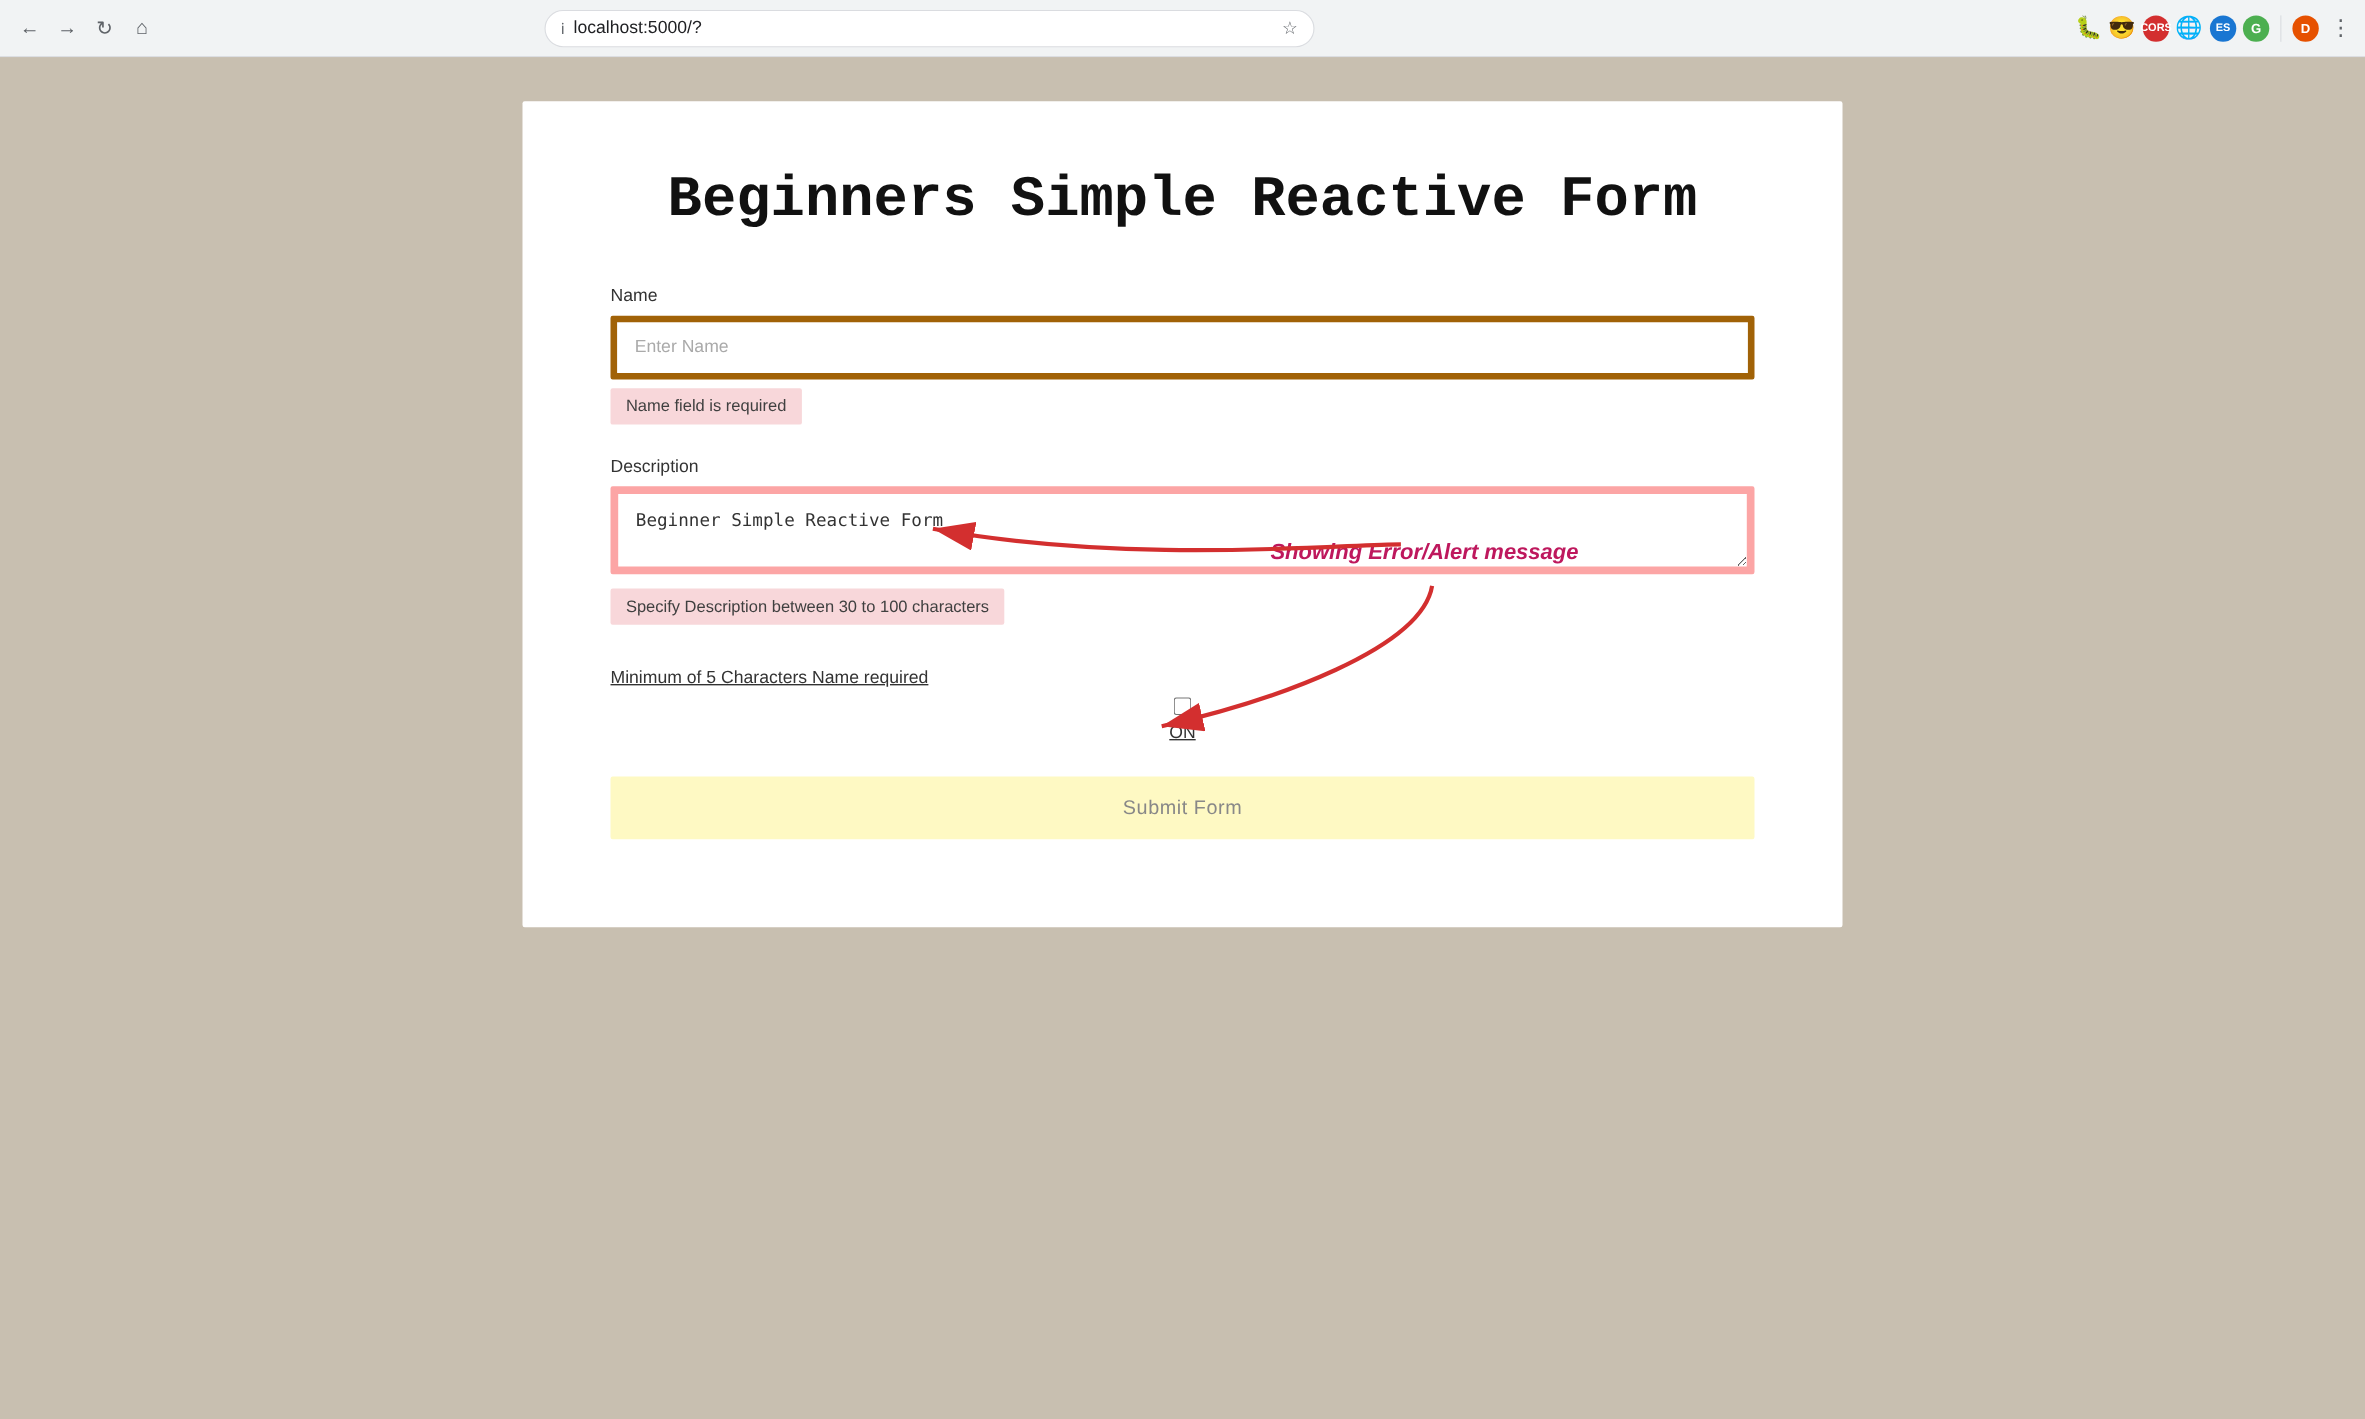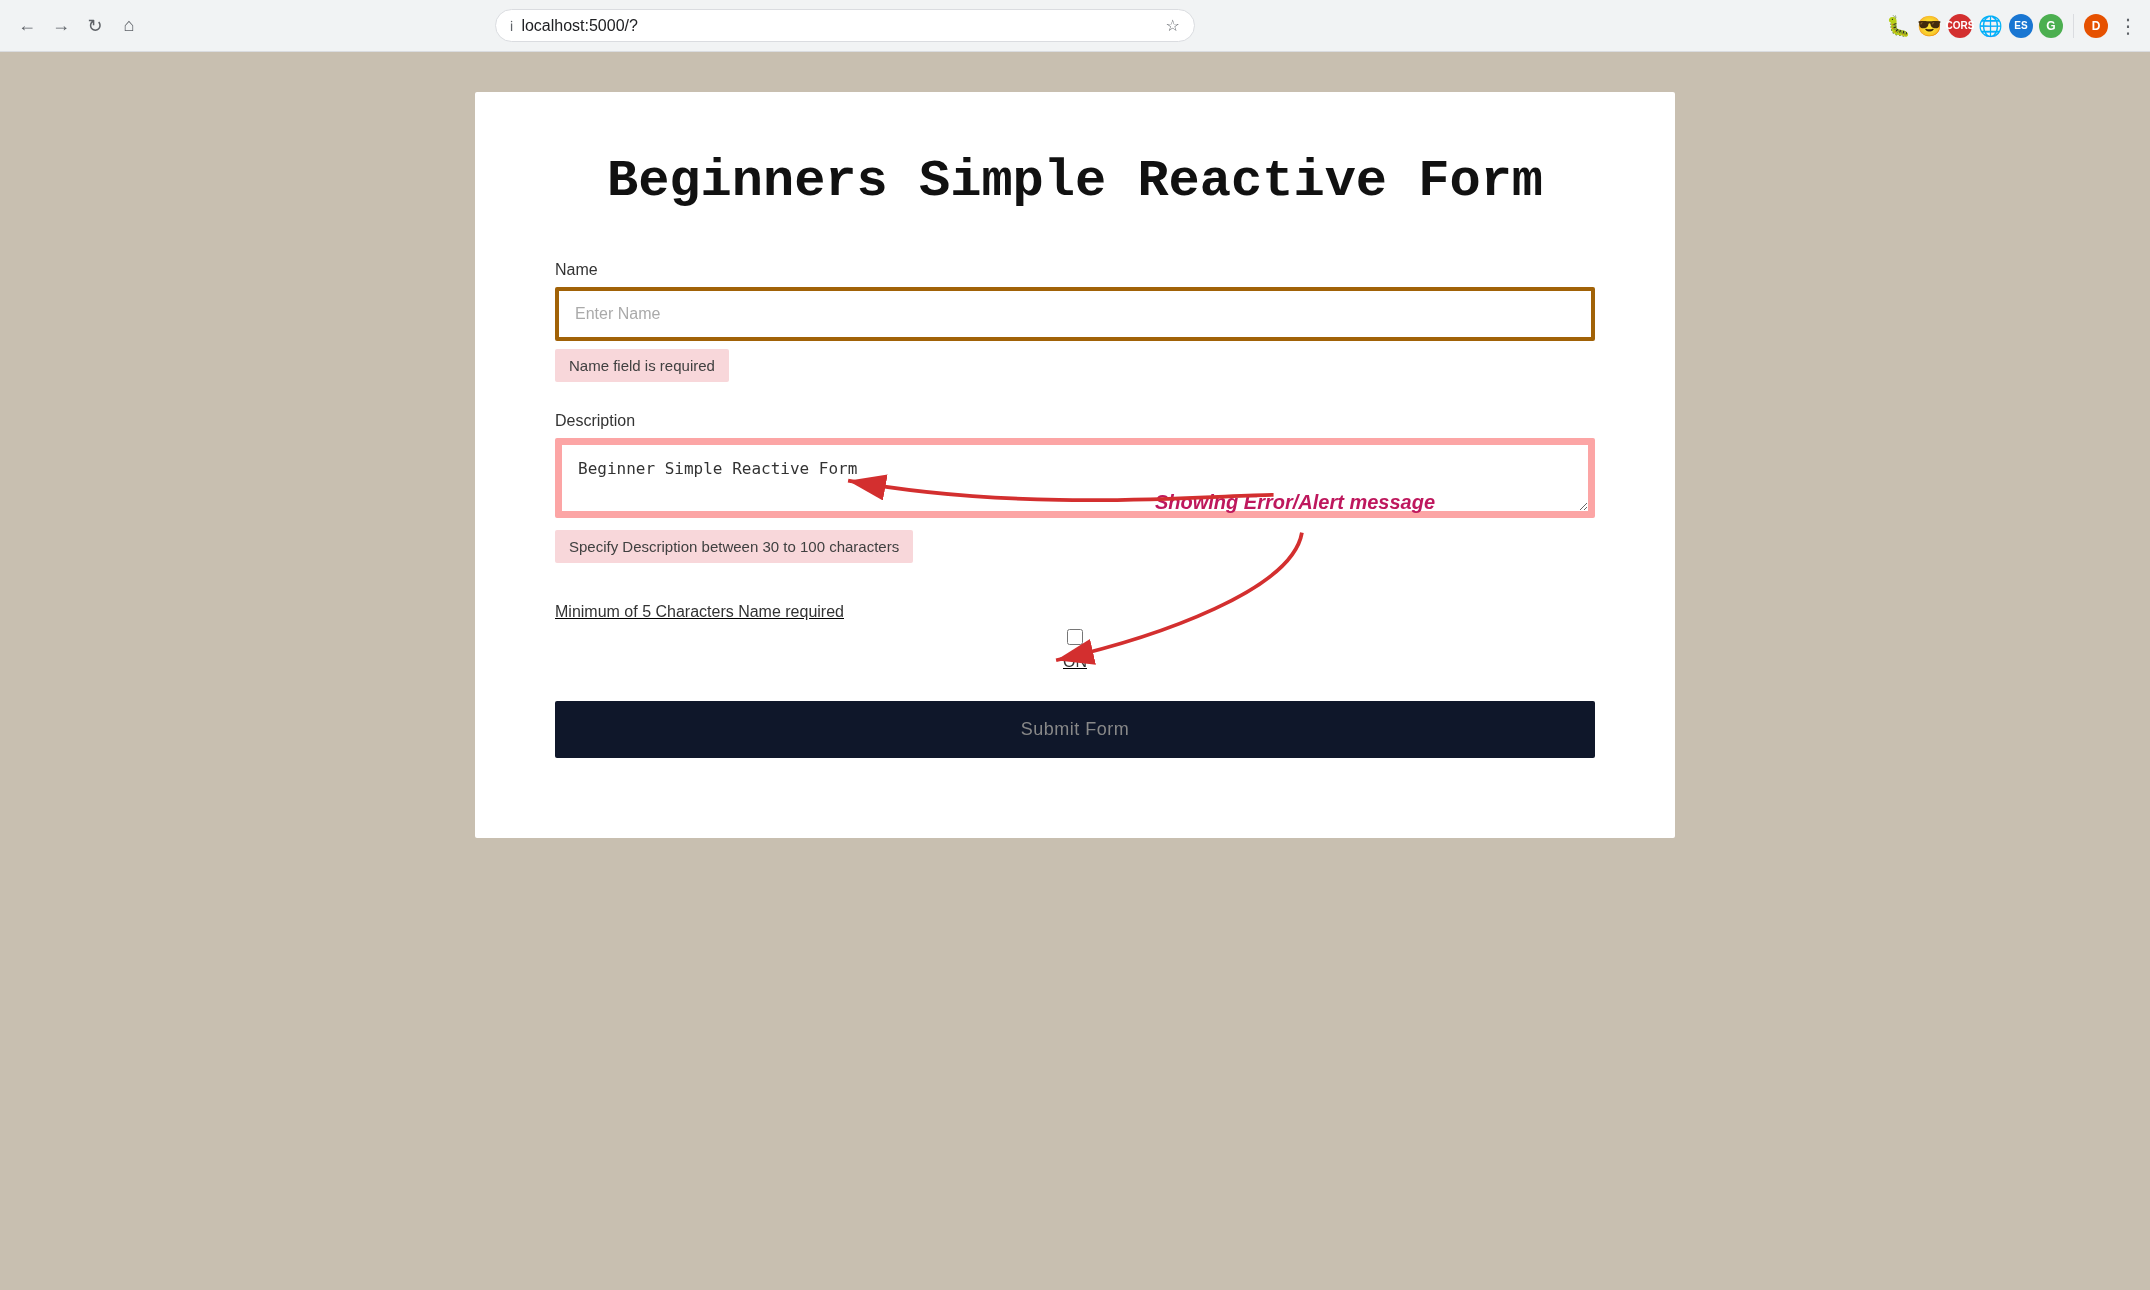--- a/index.html
+++ b/index.html
@@ -135,21 +135,21 @@
     .form-label {
       display: block;
       font-size: 16px;
       color: #333;
       margin-bottom: 8px;
     }
 
     .form-input {
       width: 100%;
       padding: 14px 16px;
-      border: 4px solid #a16207;
+      border: 6px solid #a16207;
       border-radius: 2px;
       font-size: 16px;
       color: #333;
       outline: none;
       background: white;
     }
 
     .form-input::placeholder {
       color: #aaa;
     }
@@ -203,21 +203,21 @@
     }
 
     .checkbox-on-label {
       font-size: 16px;
       color: #333;
     }
 
     .submit-btn {
       width: 100%;
       padding: 18px;
-      background: #0f172a;
+      background: #fef9c3;
       border: none;
       border-radius: 2px;
       font-size: 18px;
       color: #888;
       cursor: pointer;
       letter-spacing: 0.5px;
     }
 
     .form-area {
       position: relative;

